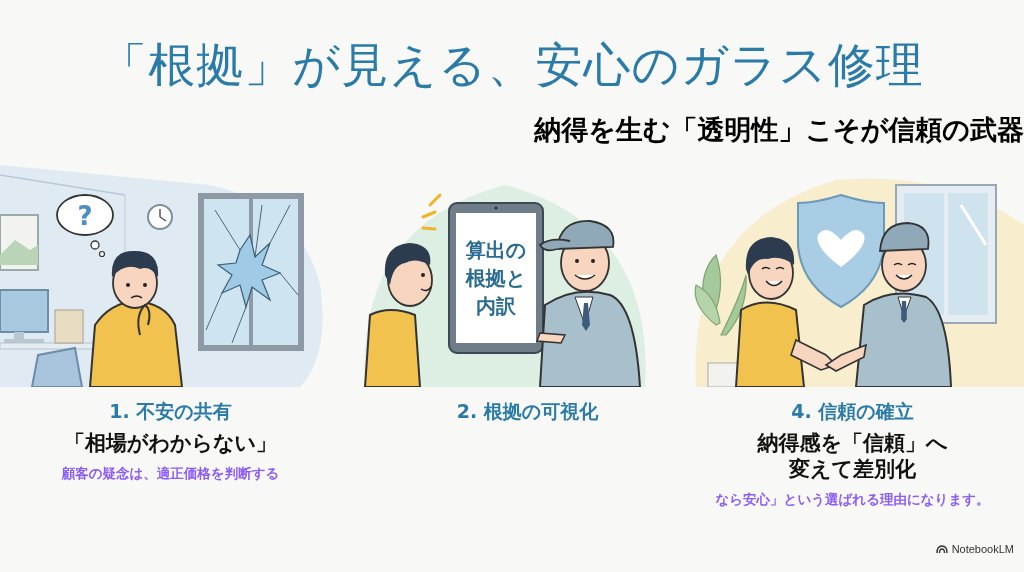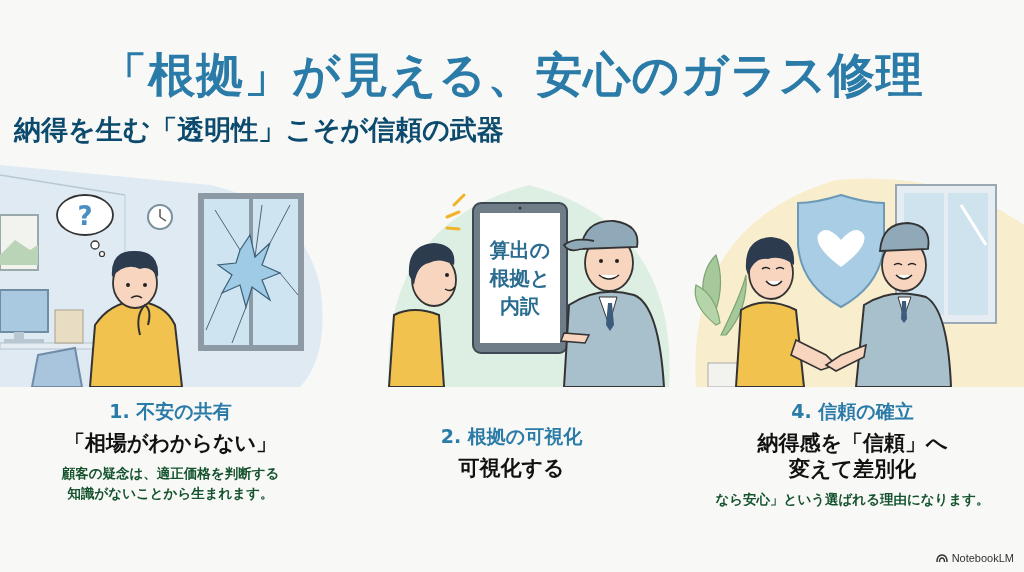--- a/index.html
+++ b/index.html
@@ -4,62 +4,62 @@
 <style>
   * { margin: 0; padding: 0; box-sizing: border-box; }
   html, body { width: 1024px; height: 572px; overflow: hidden; }
   body {
     background: #f8f8f6;
     font-family: "DejaVu Sans", "Liberation Sans", sans-serif;
     position: relative;
     color: #1a1a1a;
   }
   .title {
-    position: absolute; left: 0; right: 0; top: 45px;
+    position: absolute; left: 0; right: 0; top: 35px;
     text-align: center;
-    font-size: 47px; font-weight: bold;
+    font-size: 47px; font-weight: normal;
     color: #2a7ba8;
     letter-spacing: 1px;
     line-height: 60px;
   }
   .subtitle {
     position: absolute; left: 0; right: 0; top: 112px;
-    text-align: left;
+    text-align: right;
     font-size: 27px; font-weight: bold;
-    color: #0c4a6e;
+    color: #000000;
     line-height: 36px;
     padding-left: 14px;
   }
   .panel {
     position: absolute; top: 165px; height: 222px; overflow: hidden;
   }
   .panel svg { width: 100%; height: 100%; display: block; }
   .p1 { left: 0; width: 340px; }
-  .p2 { left: 359px; width: 340px; }
+  .p2 { left: 335px; width: 340px; }
   .p3 { left: 686px; width: 338px; }
 
   .col {
     position: absolute; top: 398px; width: 341px; text-align: center;
   }
   .c1 { left: 0; }
-  .c2 { left: 341px; margin-top: 25px; }
+  .c2 { left: 357px; }
   .c3 { left: 682px; }
   .step {
     font-size: 19px; font-weight: bold; color: #2a7ba8; line-height: 26px;
   }
   .headline {
     margin-top: 6px;
     font-size: 21px; font-weight: bold; color: #111; line-height: 26px;
   }
   .desc {
     margin-top: 7px;
-    font-size: 13.5px; font-weight: bold; color: #14532d; line-height: 20px;
+    font-size: 13.5px; font-weight: bold; color: #8b5cf6; line-height: 20px;
   }
   .brand {
-    position: absolute; right: 10px; bottom: 8px;
+    position: absolute; right: 10px; bottom: 17px;
     font-size: 11px; color: #333; display: flex; align-items: center; gap: 4px;
     font-family: "Liberation Sans", sans-serif;
   }
   .brand svg { width: 12px; height: 10px; }
 </style>
 </head>
 <body>
 
 <div class="title">「根拠」が見える、安心のガラス修理</div>
 <div class="subtitle">納得を生む「透明性」こそが信頼の武器</div>
@@ -211,28 +211,26 @@
   </svg>
 </div>
 
 <div class="col c1">
   <div class="step">1. 不安の共有</div>
   <div class="headline">
     <div>「相場がわからない」</div>
   </div>
   <div class="desc">
     <div>顧客の疑念は、適正価格を判断する</div>
-    <div>知識がないことから生まれます。</div>
   </div>
 </div>
 
 <div class="col c2">
   <div class="step">2. 根拠の可視化</div>
   <div class="headline">
-    <div>可視化する</div>
   </div>
 </div>
 
 <div class="col c3">
   <div class="step">4. 信頼の確立</div>
   <div class="headline">
     <div>納得感を「信頼」へ</div>
     <div>変えて差別化</div>
   </div>
   <div class="desc">

